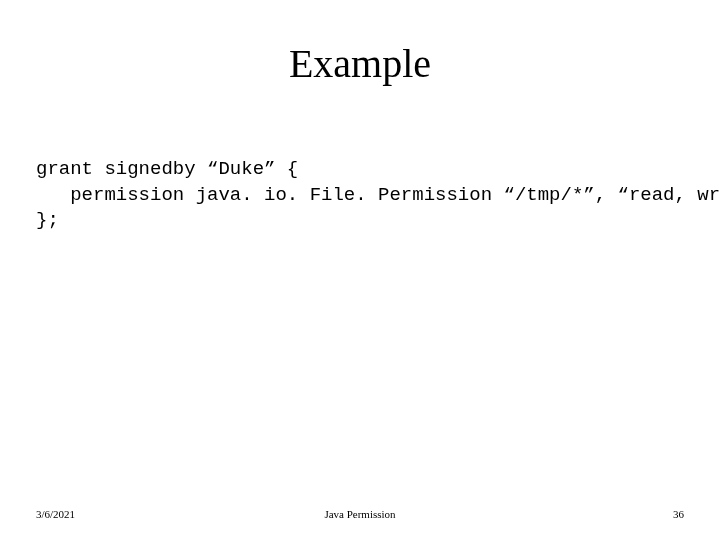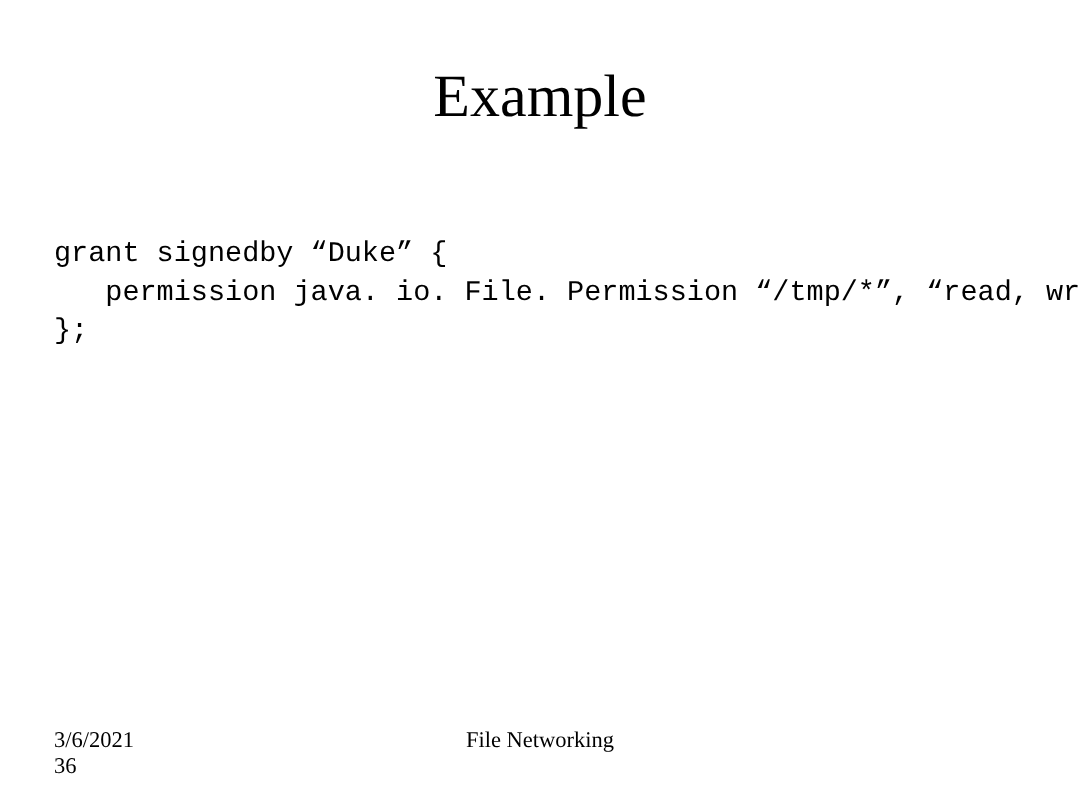--- a/index.html
+++ b/index.html
@@ -1,28 +1,28 @@
 <!DOCTYPE html>
 <html><head>
   <meta charset="utf-8">
   <style>
     * { margin: 0; padding: 0; box-sizing: border-box; }
     html, body { width: 720px; height: 540px; background: #fff; font-family: 'Times New Roman', Times, serif; color: #000; }
     .slide { position: relative; width: 720px; height: 540px; padding: 30px 36px 24px 36px; }
     .title { font-size: 40px; text-align: center; margin-top: 10px; margin-bottom: 70px; font-weight: 400; }
     .code { font-family: 'Courier New', Courier, monospace; font-size: 19px; white-space: pre; line-height: 1.35; letter-spacing: 0; }
-    .footer { position: absolute; left: 36px; right: 36px; bottom: 20px; display: flex; justify-content: space-between; font-size: 15px; flex-direction: column; }
+    .footer { position: absolute; left: 36px; right: 36px; bottom: 20px; display: flex; justify-content: space-between; font-size: 11px; }
     .footer .center { position: absolute; left: 0; right: 0; text-align: center; pointer-events: none; }
   </style>
 </head>
 <body>
 
 <div class="slide">
   <h1 class="title">Example</h1>
   <pre class="code">grant signedby “Duke” {
    permission java. io. File. Permission “/tmp/*”, “read, write”;
 };</pre>
   <div class="footer">
     <span>3/6/2021</span>
-    <span class="center">File Networking</span>
+    <span class="center">Java Permission</span>
     <span>36</span>
   </div>
 </div>
 
 </body></html>

